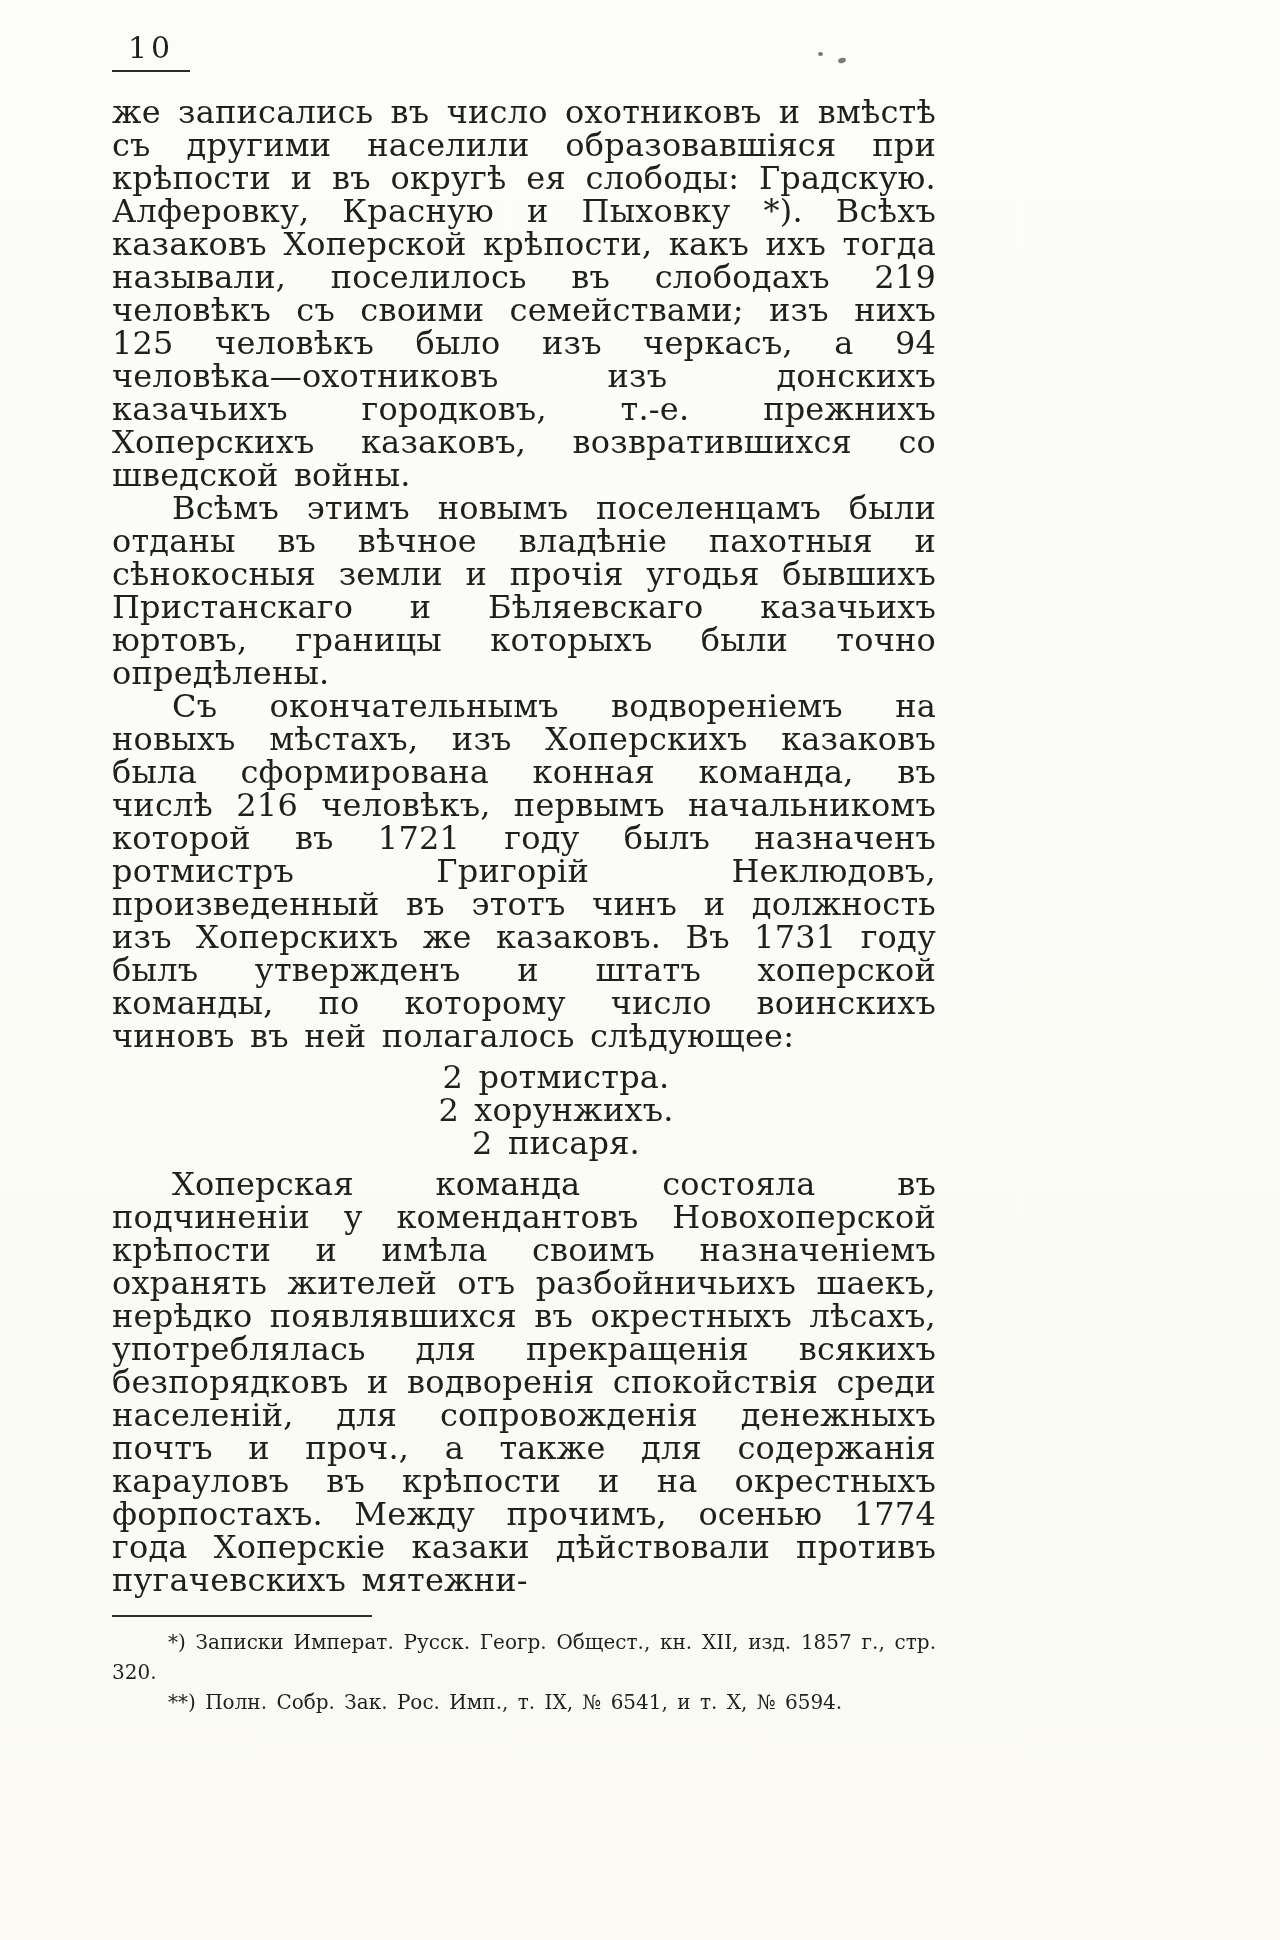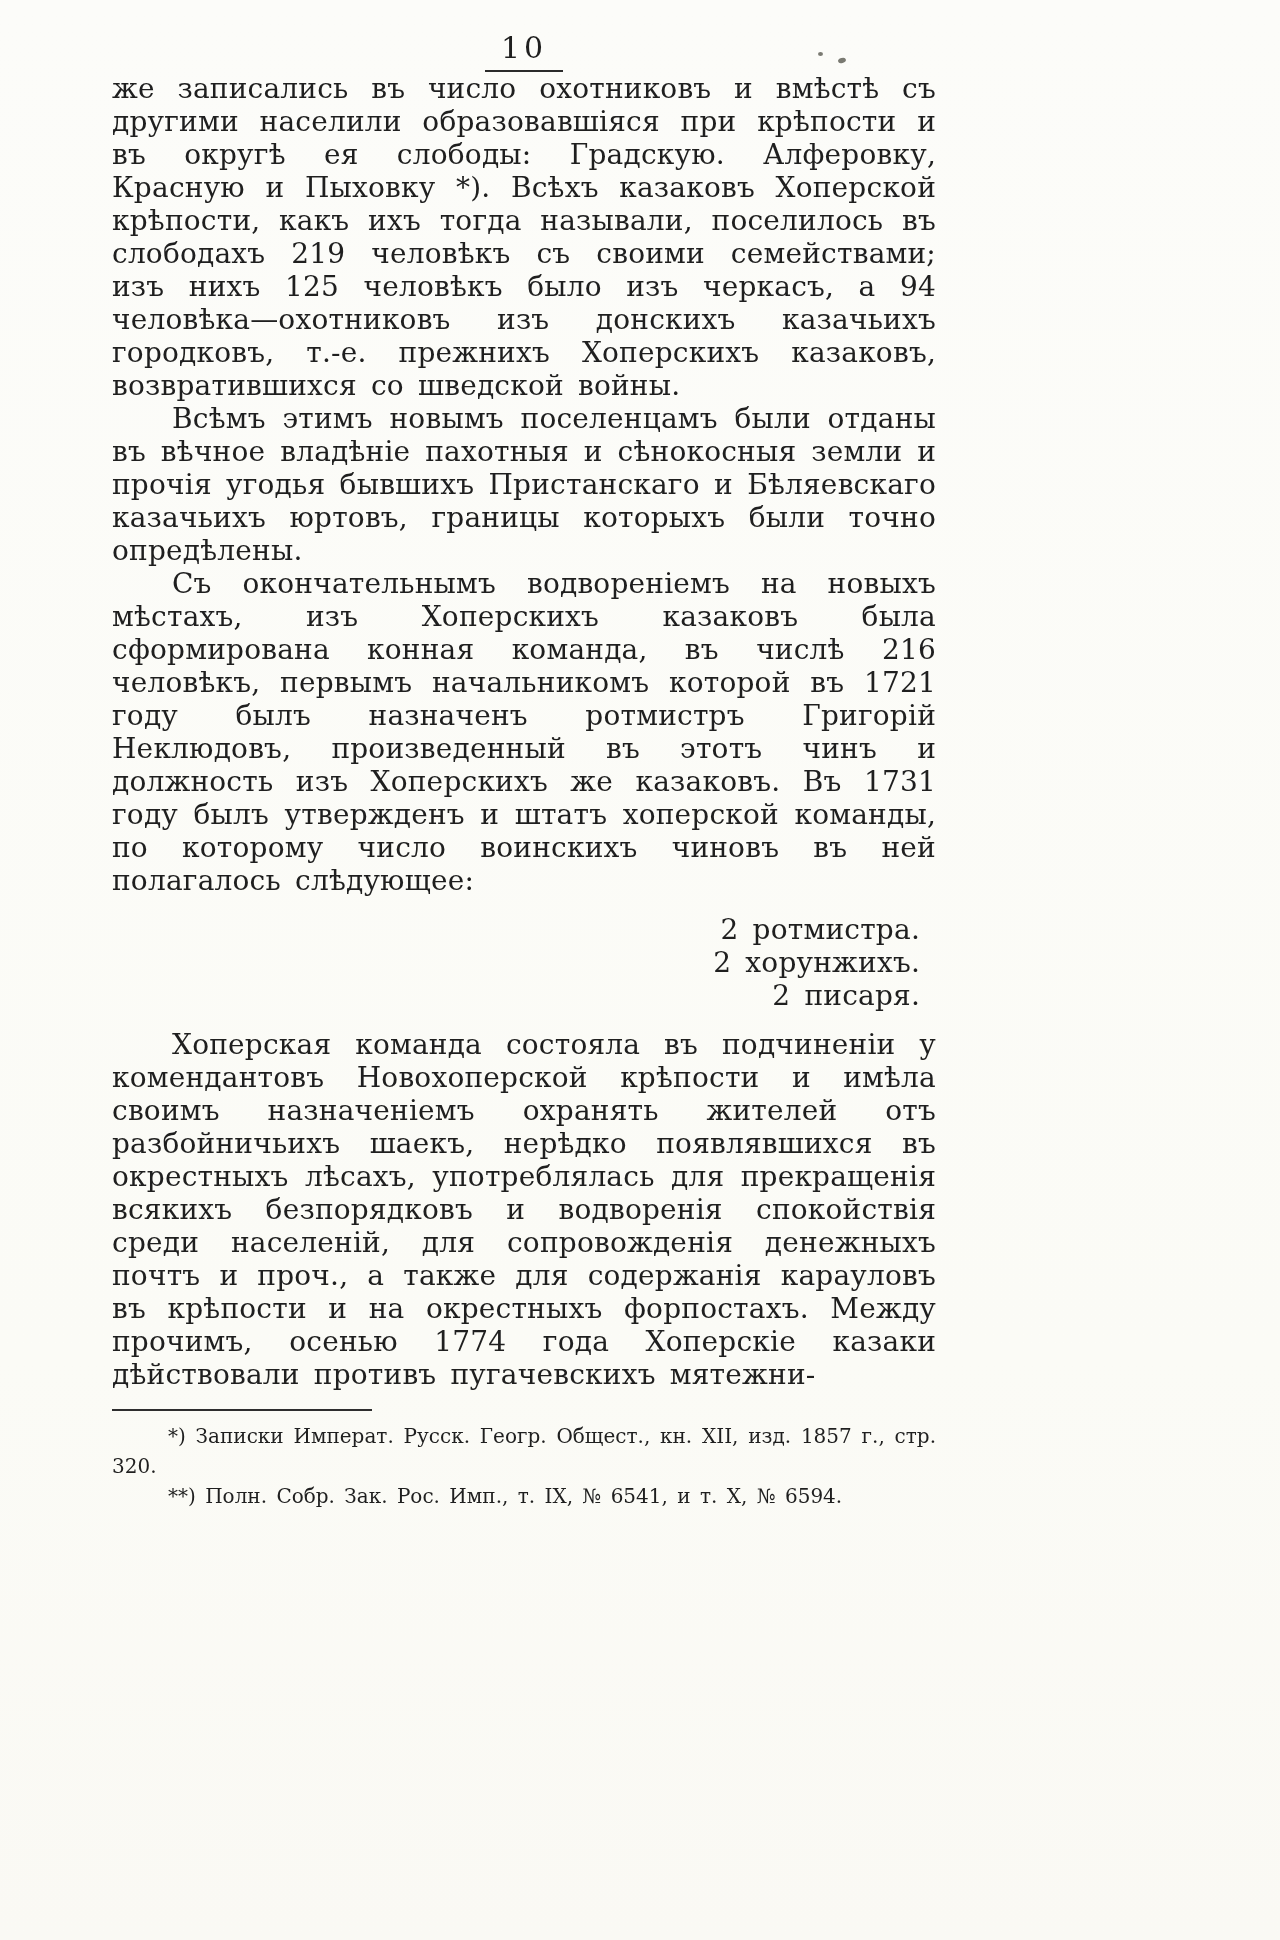--- a/index.html
+++ b/index.html
@@ -18,46 +18,46 @@
     background: linear-gradient(180deg, #fcfcf9 0%, #fbfbf6 70%, #faf9f4 100%);
     color: #1f1f1f;
   }
   .text-col {
     position: absolute;
     left: 112px;
     top: 30px;
     width: 824px;
   }
   .page-header {
-    text-align: center;
+    margin-bottom: 24px;
   }
   .page-number {
     display: inline-block;
     font-size: 30px;
     letter-spacing: 4px;
     padding: 0 16px 5px 16px;
     border-bottom: 2px solid #2b2b2b;
   }
   .speck { position: absolute; background: #7a7a72; border-radius: 50%; }
   .speck.s1 { width: 5px; height: 4px; left: 818px; top: 52px; }
   .speck.s2 { width: 8px; height: 5px; left: 838px; top: 58px; transform: rotate(-15deg); }
   .body-text {
-    font-size: 28px;
+    font-size: 32px;
     line-height: 33px;
     text-align: justify;
     word-spacing: 5px;
     letter-spacing: 0.2px;
   }
   .body-text p { margin: 0; text-indent: 60px; }
   .body-text p.no-indent { text-indent: 0; }
   .roster {
-    margin: 16px;
+    margin: 8px;
     padding: 0 0 0 64px;
     list-style: none;
-    text-align: right;
+    text-align: center;
   }
   .roster li { margin: 0; }
   .footnote-block {
     margin-top: 18px;
     font-size: 20px;
     line-height: 30px;
   }
   .footnote-rule {
     width: 260px;
     height: 0;

